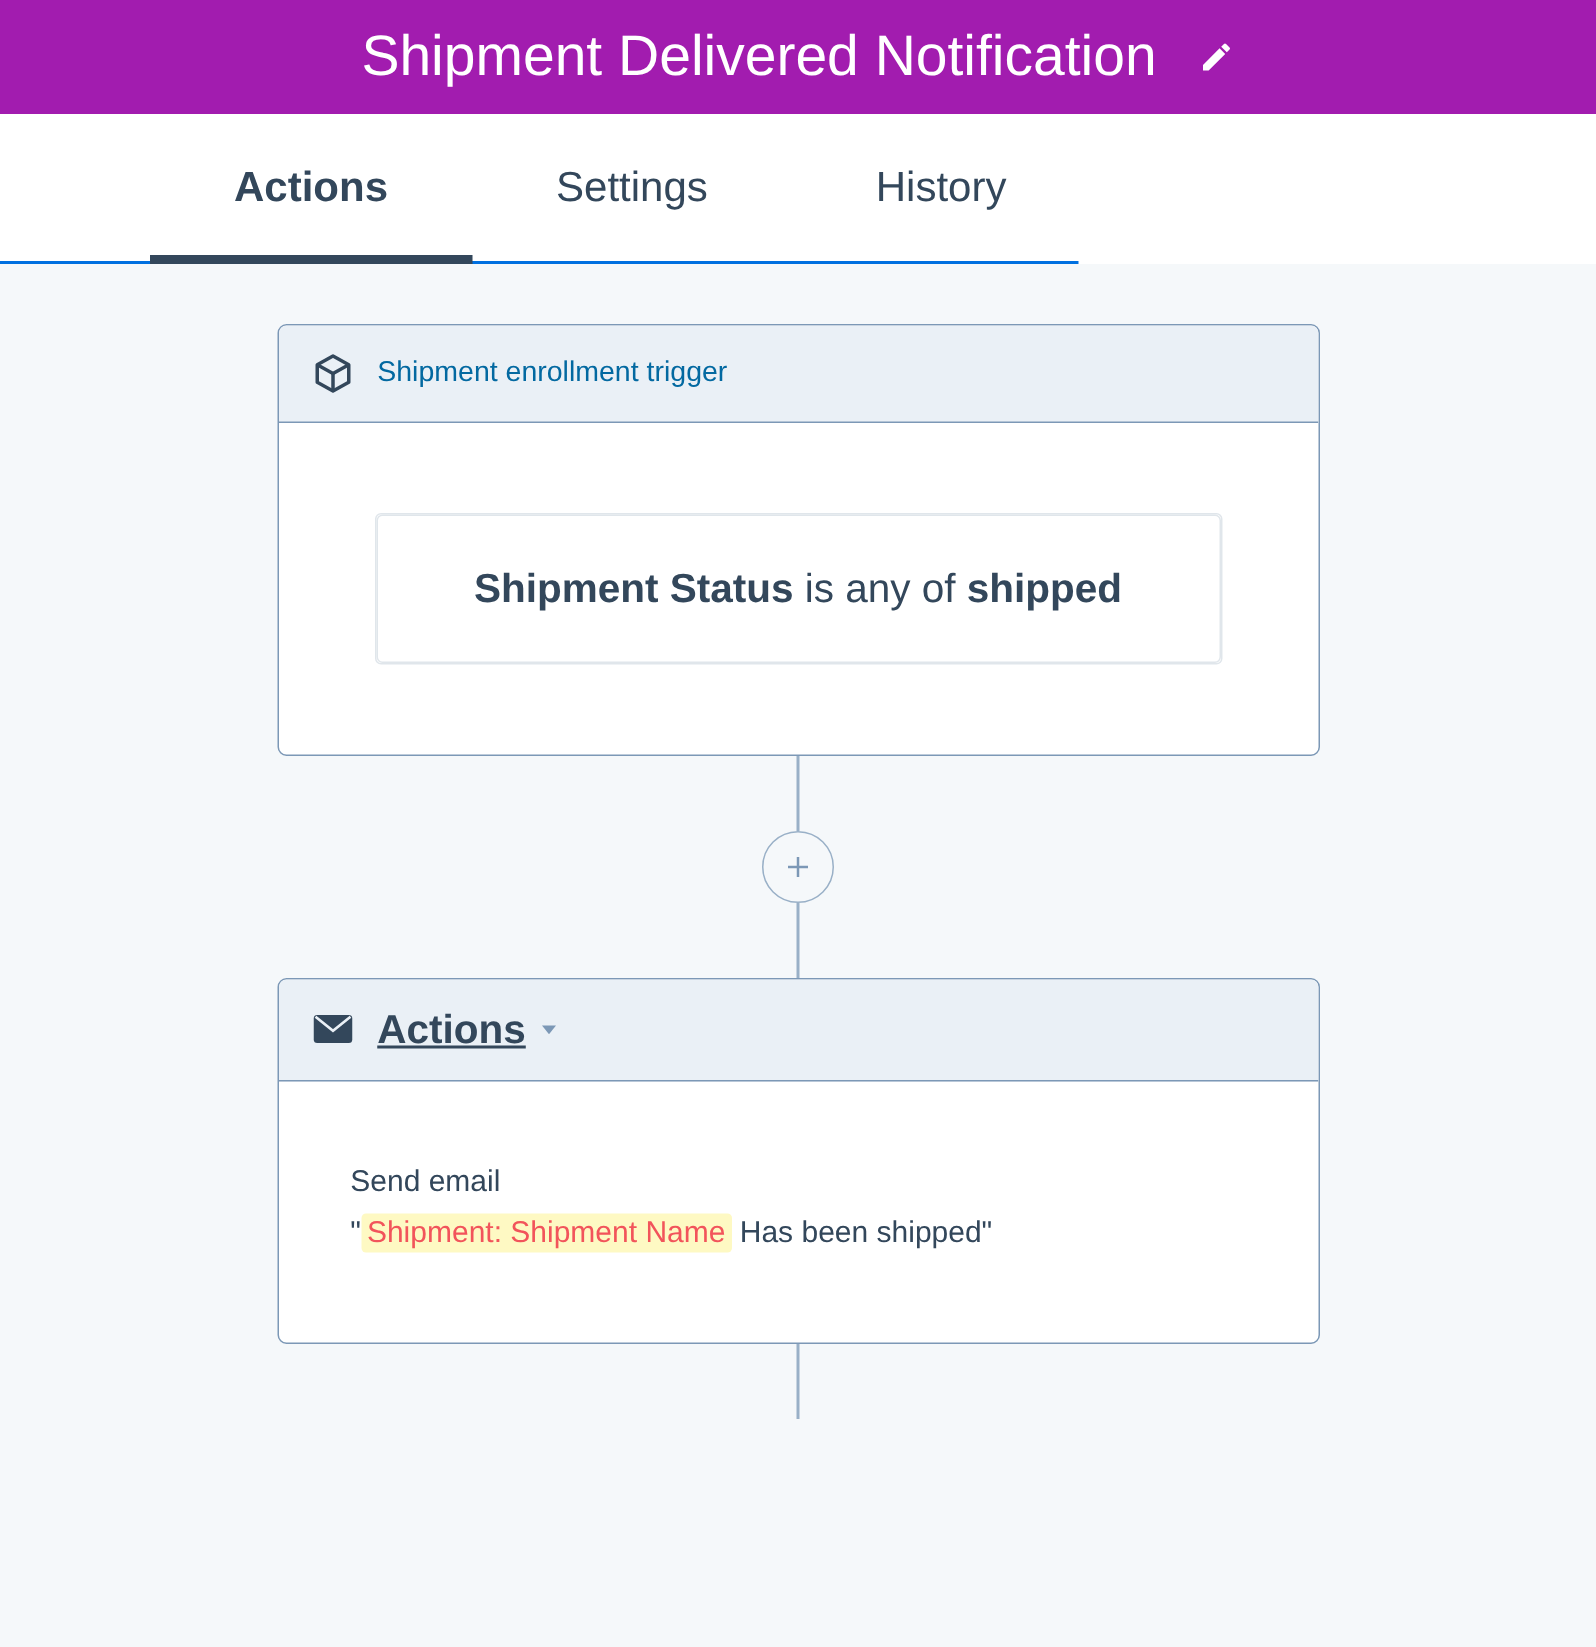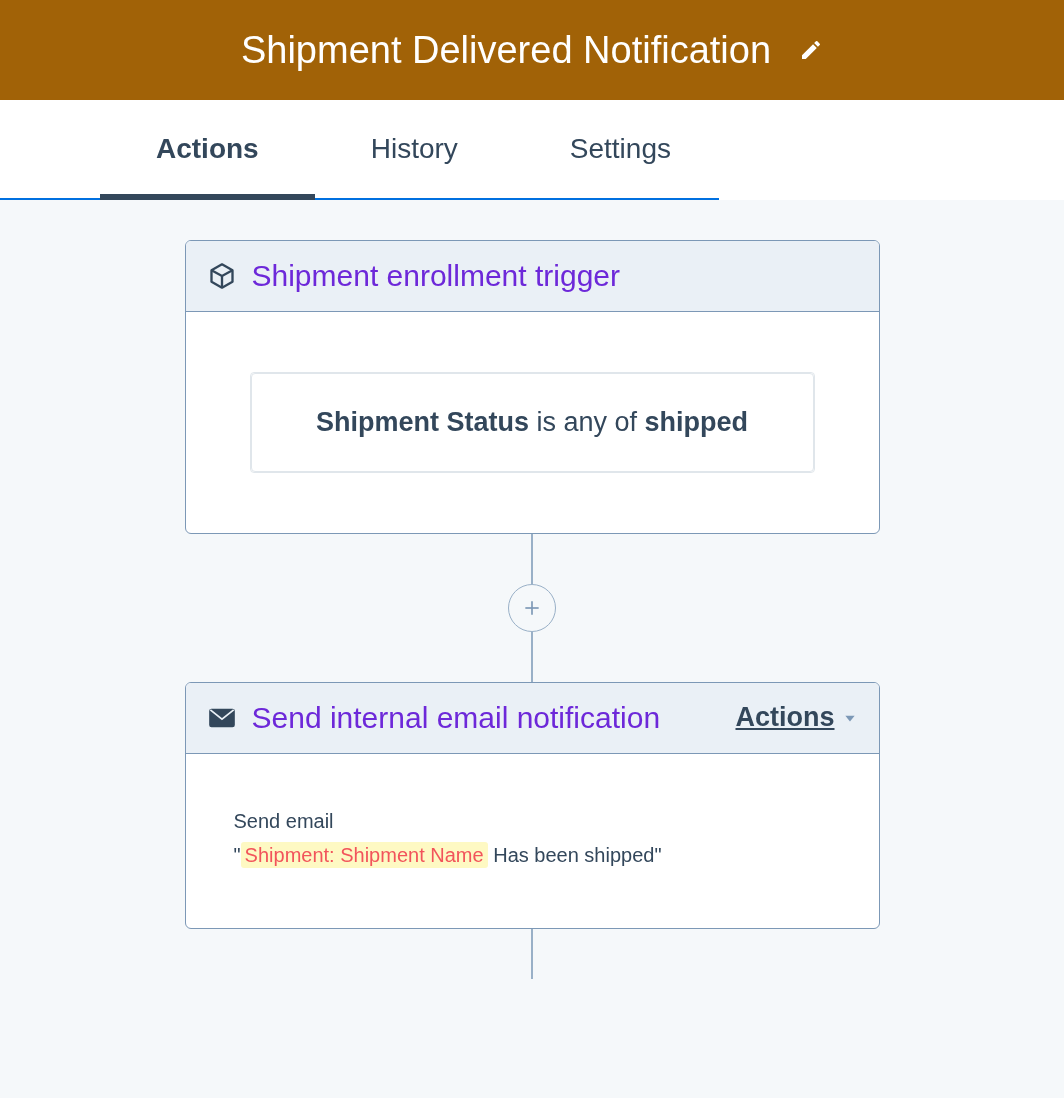--- a/index.html
+++ b/index.html
@@ -8,22 +8,22 @@
     padding: 0;
   }
   body {
     font-family: -apple-system, BlinkMacSystemFont, "Segoe UI", Helvetica, Arial, sans-serif;
     width: 1064px;
     height: 1098px;
     background: #f5f8fa;
     color: #33475b;
   }
   .header {
-    background: #a16207;
-    height: 100px;
+    background: #a21caf;
+    height: 76px;
     display: flex;
     align-items: center;
     justify-content: center;
     gap: 28px;
   }
   .header-title {
     color: #ffffff;
     font-size: 38px;
     font-weight: 400;
   }
@@ -88,22 +88,22 @@
   }
   .card-header {
     background: #eaf0f6;
     border-bottom: 1px solid #7c98b6;
     padding: 18px 22px;
     display: flex;
     align-items: center;
     gap: 16px;
   }
   .card-header-title {
-    font-size: 30px;
-    color: #6d28d9;
+    font-size: 19px;
+    color: #0369a1;
     flex: 1;
   }
   .card-header-actions {
     display: flex;
     align-items: center;
     gap: 8px;
     cursor: pointer;
   }
   .card-header-actions-label {
     font-size: 27px;
@@ -191,24 +191,24 @@
   <svg class="edit-icon" viewBox="0 0 24 24">
     <path d="M3 17.25V21h3.75L17.81 9.94l-3.75-3.75L3 17.25zM20.71 7.04a1 1 0 0 0 0-1.41l-2.34-2.34a1 1 0 0 0-1.41 0l-1.83 1.83 3.75 3.75 1.83-1.83z"></path>
   </svg>
 </div>
 
 <div class="tabs">
   <div class="tab active">
     <span>Actions</span>
   </div>
   <div class="tab">
+    <span>Settings</span>
+  </div>
+  <div class="tab">
     <span>History</span>
-  </div>
-  <div class="tab">
-    <span>Settings</span>
   </div>
 </div>
 
 <div class="canvas">
 
   <div class="card">
     <div class="card-header">
       <svg class="cube-icon" viewBox="0 0 24 24">
         <path d="M12 2 L21 7 L21 17 L12 22 L3 17 L3 7 Z" stroke-linejoin="round"></path>
         <path d="M3 7 L12 12 L21 7"></path>
@@ -235,21 +235,20 @@
   </div>
 
   <div class="connector"></div>
 
   <div class="card">
     <div class="card-header">
       <svg class="mail-icon" viewBox="0 0 24 18">
         <rect x="1" y="1" width="22" height="16" rx="2" fill="#33475b"></rect>
         <path d="M2 2 L12 10 L22 2" stroke="#eaf0f6" stroke-width="1.5" fill="none"></path>
       </svg>
-      <div class="card-header-title">Send internal email notification</div>
       <div class="card-header-actions">
         <span class="card-header-actions-label">Actions</span>
         <svg class="chevron-down" viewBox="0 0 24 24">
           <path d="M4 8 L12 18 L20 8 Z"></path>
         </svg>
       </div>
     </div>
     <div class="email-body">
       <div>Send email</div>
       <div>

